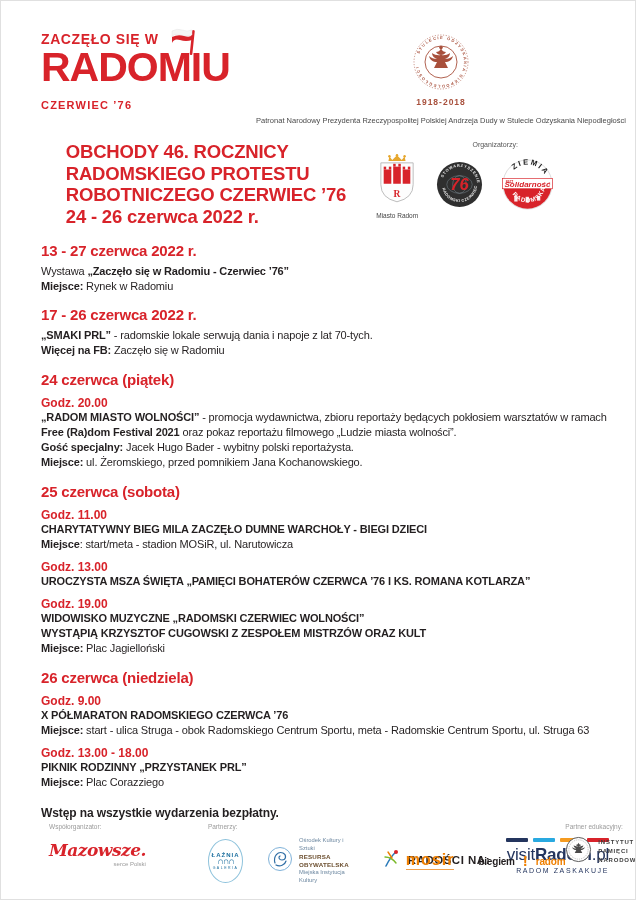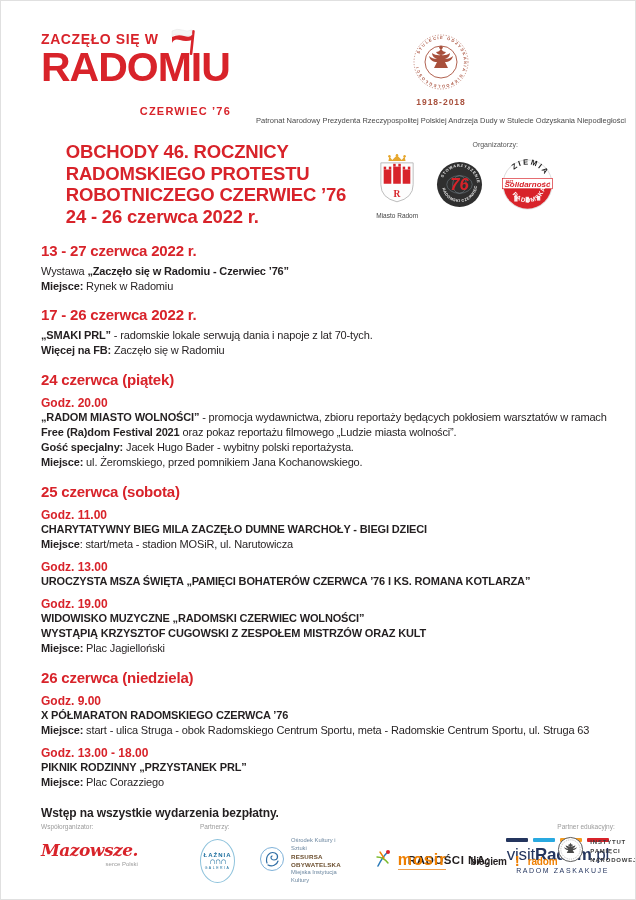--- a/index.html
+++ b/index.html
@@ -7,21 +7,21 @@
     width:636px;height:900px;margin:0 auto;background:#ffffff;
     border:1px solid #e0e0e0;box-sizing:border-box;
     padding:30px 26px 0 40px;position:relative;
     font-family:"Liberation Sans",sans-serif;color:#231f20;overflow:hidden;
   }
   
   .header-row{display:flex;justify-content:space-between;align-items:flex-start;}
   .logo-block{position:relative;width:220px;color:#d8232a;}
   .logo-l1{font-size:14px;font-weight:bold;letter-spacing:.6px;}
   .logo-l2{font-size:41px;font-weight:bold;letter-spacing:-1px;line-height:.95;margin-top:1px;}
-  .logo-l3{font-size:11px;font-weight:bold;letter-spacing:1.2px;text-align:right;width:190px;margin-top:18px;}
+  .logo-l3{font-size:11px;font-weight:bold;letter-spacing:1.2px;width:190px;margin-top:12px;}
   .logo-flag{position:absolute;left:128px;top:-6px;}
   .patron-block{display:flex;flex-direction:column;align-items:center;width:336px;padding-top:2px;}
   .years{color:#a8503c;font-weight:bold;font-size:8.5px;letter-spacing:1px;margin-top:2px;}
   .patron-line{font-size:7.5px;color:#4a4a4a;margin-top:9px;white-space:nowrap;}
   
   .title-row{display:flex;justify-content:center;align-items:flex-start;margin-top:16px;}
   .title-block{color:#d8232a;font-weight:bold;font-size:18.5px;line-height:1.17;letter-spacing:-.2px;}
   .org-block{width:238px;display:flex;flex-direction:column;align-items:center;}
   .org-label{font-size:7px;color:#555;margin-bottom:5px;align-self:center;margin-left:60px;}
   .org-logos{display:flex;align-items:center;gap:18px;}
@@ -41,21 +41,21 @@
   .more-label{font-size:11.5px;font-weight:bold;letter-spacing:.5px;padding-bottom:8px;}
   .vr{display:flex;flex-direction:column;align-items:flex-end;}
   .vr-bars{display:flex;gap:5px;margin-bottom:3px;}
   .vr-bar{width:22px;height:4px;border-radius:1px;}
   .vr-text{font-size:17px;color:#24355e;letter-spacing:-.2px;}
   .vr-text b{font-weight:bold;}
   .vr-tag{font-size:7px;color:#24355e;letter-spacing:1.6px;margin-top:2px;}
   
   .footer{position:absolute;left:40px;right:26px;bottom:14px;display:flex;align-items:flex-start;}
   .f-label{font-size:6.5px;color:#9b9b9b;}
-  .f-group{display:flex;flex-direction:column;}
+  .f-group{display:flex;flex-direction:column;margin-left:8px;}
   .mazowsze{margin-top:10px;}
   .maz-name{font-family:"DejaVu Serif",serif;font-style:italic;font-weight:bold;color:#d8232a;font-size:17px;letter-spacing:-.5px;}
   .maz-tag{font-size:6px;color:#9b9b9b;text-align:right;margin-top:1px;}
   .partners-group{margin-left:62px;}
   .partners-row{display:flex;align-items:center;gap:24px;margin-top:7px;}
   .laznia{width:42px;height:42px;border:1.6px solid #8fc3dc;border-radius:50%;display:flex;flex-direction:column;align-items:center;justify-content:center;}
   .laznia-t{font-size:6px;font-weight:bold;color:#1b6e9e;letter-spacing:1px;}
   .laznia-arch{font-size:9px;color:#1b6e9e;letter-spacing:-1px;line-height:.8;}
   .laznia-b{font-size:3.5px;color:#1b6e9e;letter-spacing:1.5px;margin-top:1px;}
   .resursa{display:flex;align-items:center;gap:6px;}

